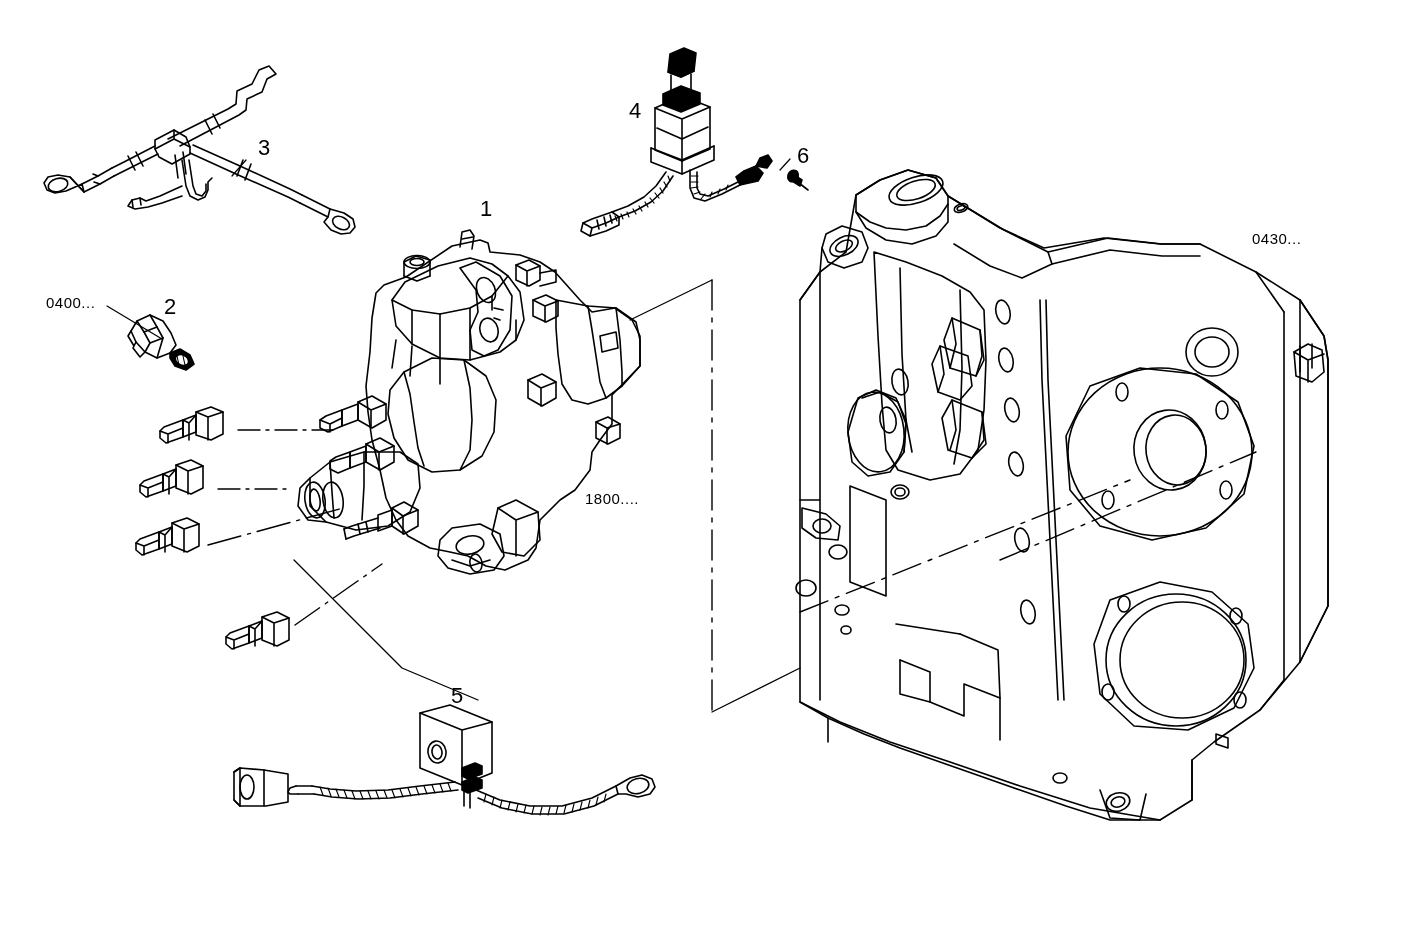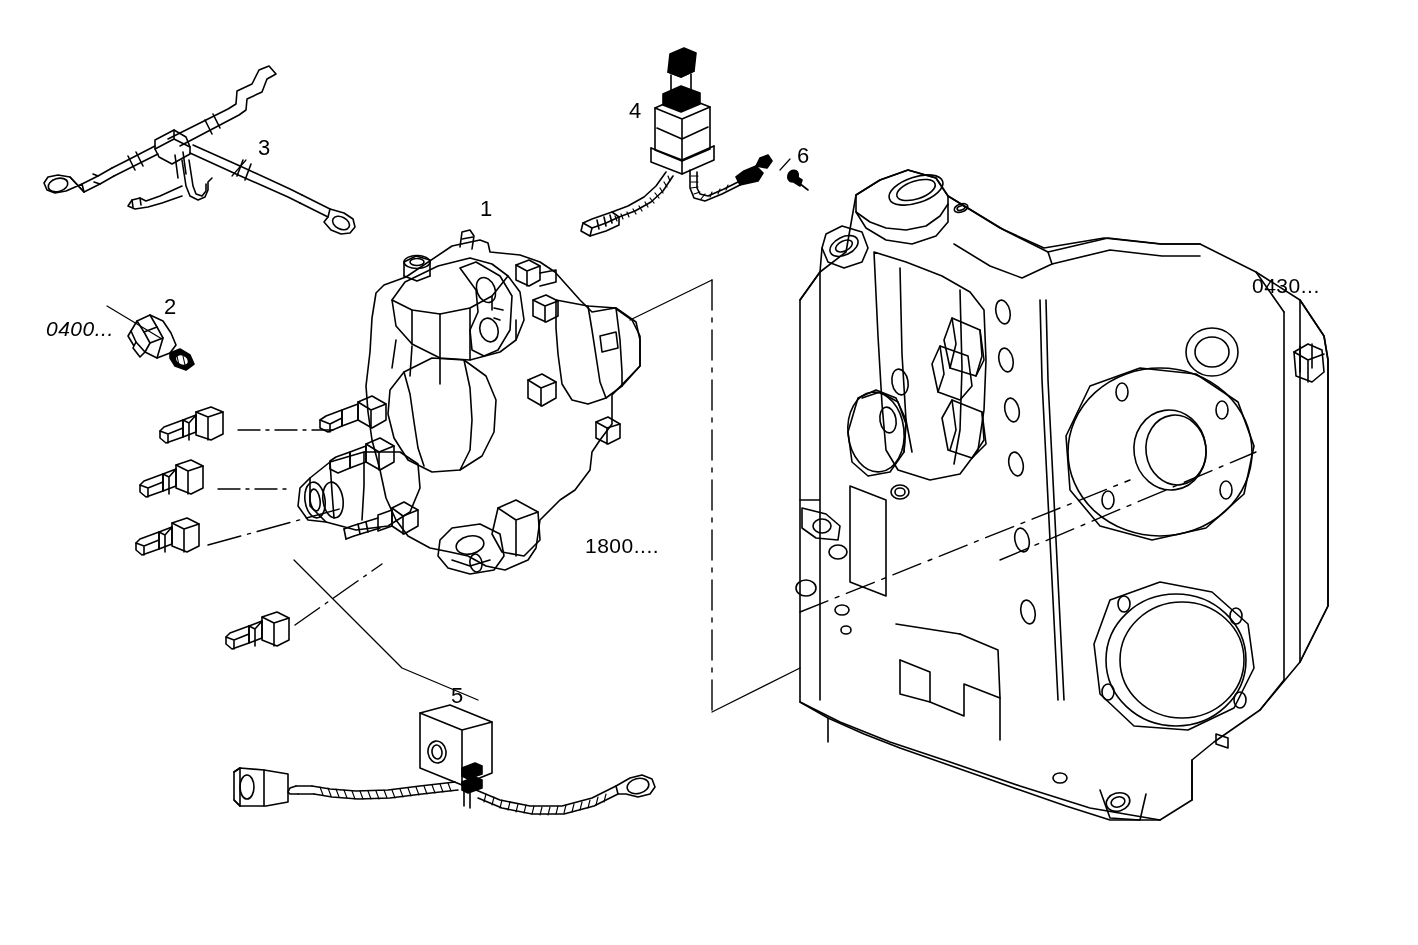--- a/index.html
+++ b/index.html
@@ -1,21 +1,21 @@
 <!DOCTYPE html>
 <html><head>
 <meta charset="utf-8">
 <style>
   html,body{margin:0;padding:0;background:#ffffff;}
   body{width:1418px;height:945px;overflow:hidden;font-family:"Liberation Sans",sans-serif;}
   #sheet{position:relative;width:1418px;height:945px;background:#fff;}
   #sheet svg{position:absolute;left:0;top:0;}
   .lbl{position:absolute;font-family:"Liberation Sans",sans-serif;color:#000;white-space:nowrap;}
   .num{font-size:22px;}
-  .grp{font-size:21px;letter-spacing:0.5px;margin-top:44px;}
+  .grp{font-size:15px;letter-spacing:0.5px;}
 </style>
 </head>
 <body>
 
 <div id="sheet">
 
 <svg width="1418" height="945" viewBox="0 0 1418 945" fill="none" stroke="#000" stroke-width="1.6" stroke-linejoin="round" stroke-linecap="round">
 
   <g>
 
@@ -427,17 +427,17 @@
 
 </svg>
 
 <div class="lbl num" style="left:480px;top:196px;">1</div>
 <div class="lbl num" style="left:164px;top:294px;">2</div>
 <div class="lbl num" style="left:258px;top:135px;">3</div>
 <div class="lbl num" style="left:629px;top:98px;">4</div>
 <div class="lbl num" style="left:451px;top:683px;">5</div>
 <div class="lbl num" style="left:797px;top:143px;">6</div>
 
-<div class="lbl grp" style="left:46px;top:273px;font-style:italic;">0400...</div>
+<div class="lbl grp" style="left:46px;top:294px;">0400...</div>
 <div class="lbl grp" style="left:585px;top:490px;">1800....</div>
 <div class="lbl grp" style="left:1252px;top:230px;">0430...</div>
 
 </div>
 
 </body></html>

